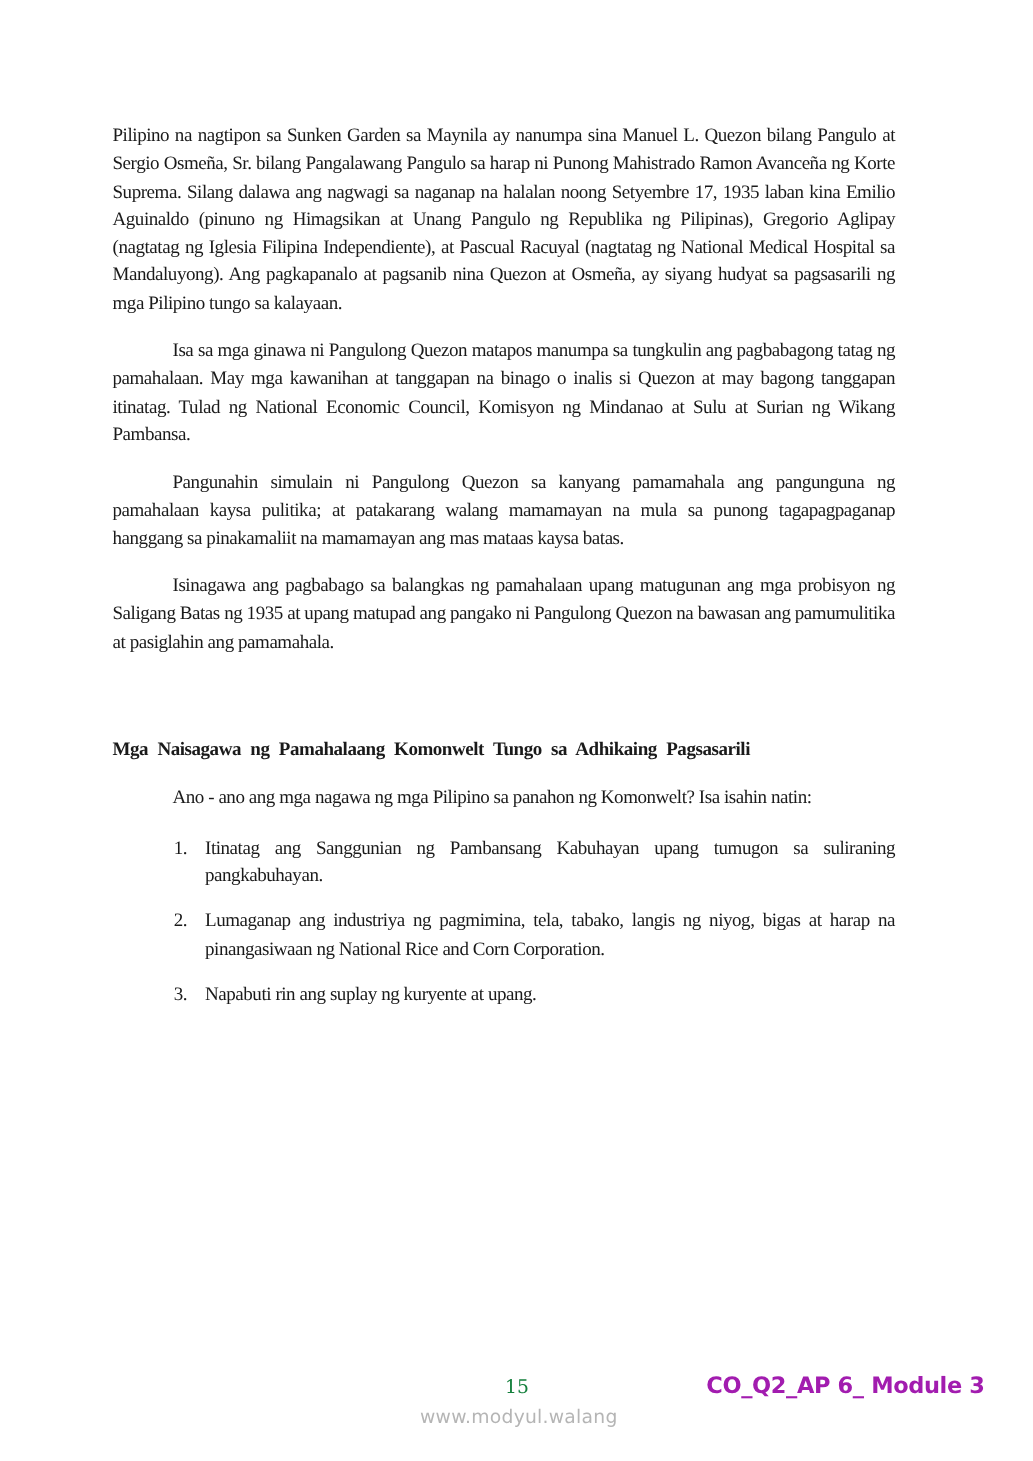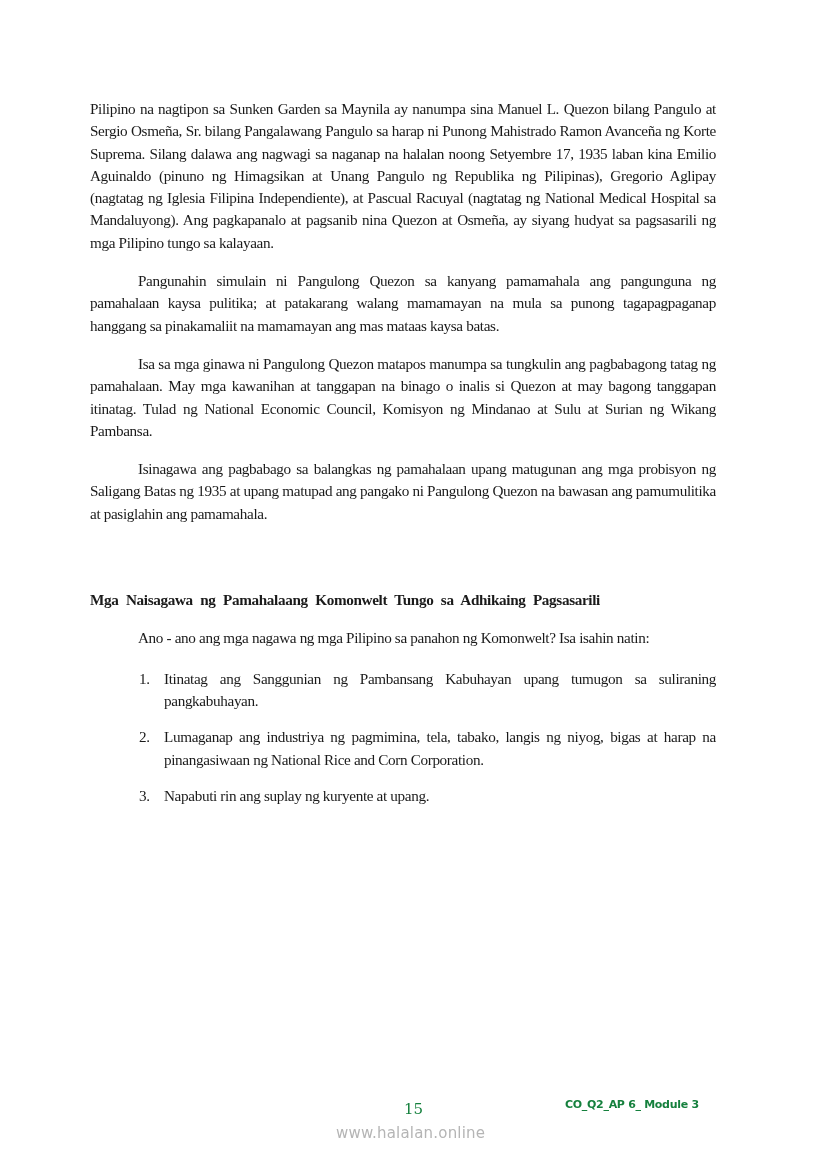--- a/index.html
+++ b/index.html
@@ -21,36 +21,36 @@
     .subhead { font-weight: bold; margin: 14px 0 0 24px; }
     ol.list { margin: 18px 0 0 0; padding: 0 0 0 74px; list-style: none; }
     ol.list li { position: relative; text-align: justify; margin-bottom: 14px; }
     ol.list li .num { position: absolute; left: -25px; }
     .footer-page {
       position: absolute; left: 404px; top: 1100px;
       font-family: "DejaVu Serif", "Liberation Serif", serif; font-size: 15px; color: #15803d;
     }
     .footer-code {
       position: absolute; left: 565px; top: 1098px;
-      font-family: "DejaVu Sans", "Liberation Sans", sans-serif; font-weight: bold; font-size: 11px; color: #15803d;
+      font-family: "DejaVu Sans", "Liberation Sans", sans-serif; font-weight: bold; font-size: 18px; color: #a21caf;
       letter-spacing: -0.3px;
     }
     .watermark {
       position: absolute; left: 336px; top: 1124px;
       font-family: "DejaVu Sans", "Liberation Sans", sans-serif; font-size: 15px; color: #b5b5b5;
       letter-spacing: 0.2px;
     }
   </style>
 </head>
 <body>
 
 <div class="page">
   <p class="para">Pilipino na nagtipon sa Sunken Garden sa Maynila ay nanumpa sina Manuel L. Quezon bilang Pangulo at Sergio Osmeña, Sr. bilang Pangalawang Pangulo sa harap ni Punong Mahistrado Ramon Avanceña ng Korte Suprema. Silang dalawa ang nagwagi sa naganap na halalan noong  Setyembre 17, 1935 laban kina Emilio Aguinaldo (pinuno ng Himagsikan at Unang Pangulo ng Republika ng Pilipinas), Gregorio Aglipay (nagtatag ng Iglesia Filipina Independiente), at Pascual Racuyal (nagtatag ng National Medical Hospital sa Mandaluyong). Ang pagkapanalo at pagsanib nina Quezon at Osmeña, ay siyang hudyat sa pagsasarili ng mga Pilipino tungo sa kalayaan.</p>
+  <p class="para indent gap">Isa sa mga ginawa ni Pangulong Quezon matapos manumpa sa tungkulin ang pagbabagong tatag ng pamahalaan. May mga kawanihan at tanggapan na binago o inalis si Quezon at may bagong tanggapan itinatag. Tulad ng National Economic Council, Komisyon ng Mindanao at Sulu at Surian ng Wikang Pambansa.</p>
   <p class="para indent gap">Pangunahin simulain ni Pangulong Quezon sa kanyang pamamahala ang pangunguna ng pamahalaan kaysa pulitika; at patakarang walang mamamayan na mula sa punong tagapagpaganap hanggang sa pinakamaliit na mamamayan ang mas mataas kaysa batas.</p>
-  <p class="para indent gap">Isa sa mga ginawa ni Pangulong Quezon matapos manumpa sa tungkulin ang pagbabagong tatag ng pamahalaan. May mga kawanihan at tanggapan na binago o inalis si Quezon at may bagong tanggapan itinatag. Tulad ng National Economic Council, Komisyon ng Mindanao at Sulu at Surian ng Wikang Pambansa.</p>
   <p class="para indent gap">Isinagawa ang pagbabago sa balangkas ng pamahalaan upang matugunan ang mga probisyon ng Saligang Batas ng 1935 at upang matupad ang pangako ni Pangulong Quezon na bawasan ang pamumulitika at pasiglahin ang pamamahala.</p>
 
   <div class="heading-wrap">
     <p class="heading">Mga Naisagawa ng Pamahalaang Komonwelt Tungo sa Adhikaing Pagsasarili</p>
     <p class="para indent gap">Ano - ano ang mga nagawa ng mga Pilipino sa panahon ng Komonwelt? Isa isahin natin:</p>
     <ol class="list">
       <li>
         <span class="num">1.</span>
         <span>Itinatag ang Sanggunian ng Pambansang Kabuhayan upang tumugon sa suliraning pangkabuhayan.</span>
       </li>
@@ -61,13 +61,13 @@
       <li>
         <span class="num">3.</span>
         <span>Napabuti rin ang suplay ng kuryente at upang.</span>
       </li>
     </ol>
   </div>
 </div>
 
 <div class="footer-page">15</div>
 <div class="footer-code">CO_Q2_AP 6_ Module 3</div>
-<div class="watermark">www.halalan.online</div>
+<div class="watermark">www.modyul.walang</div>
 
 </body></html>

